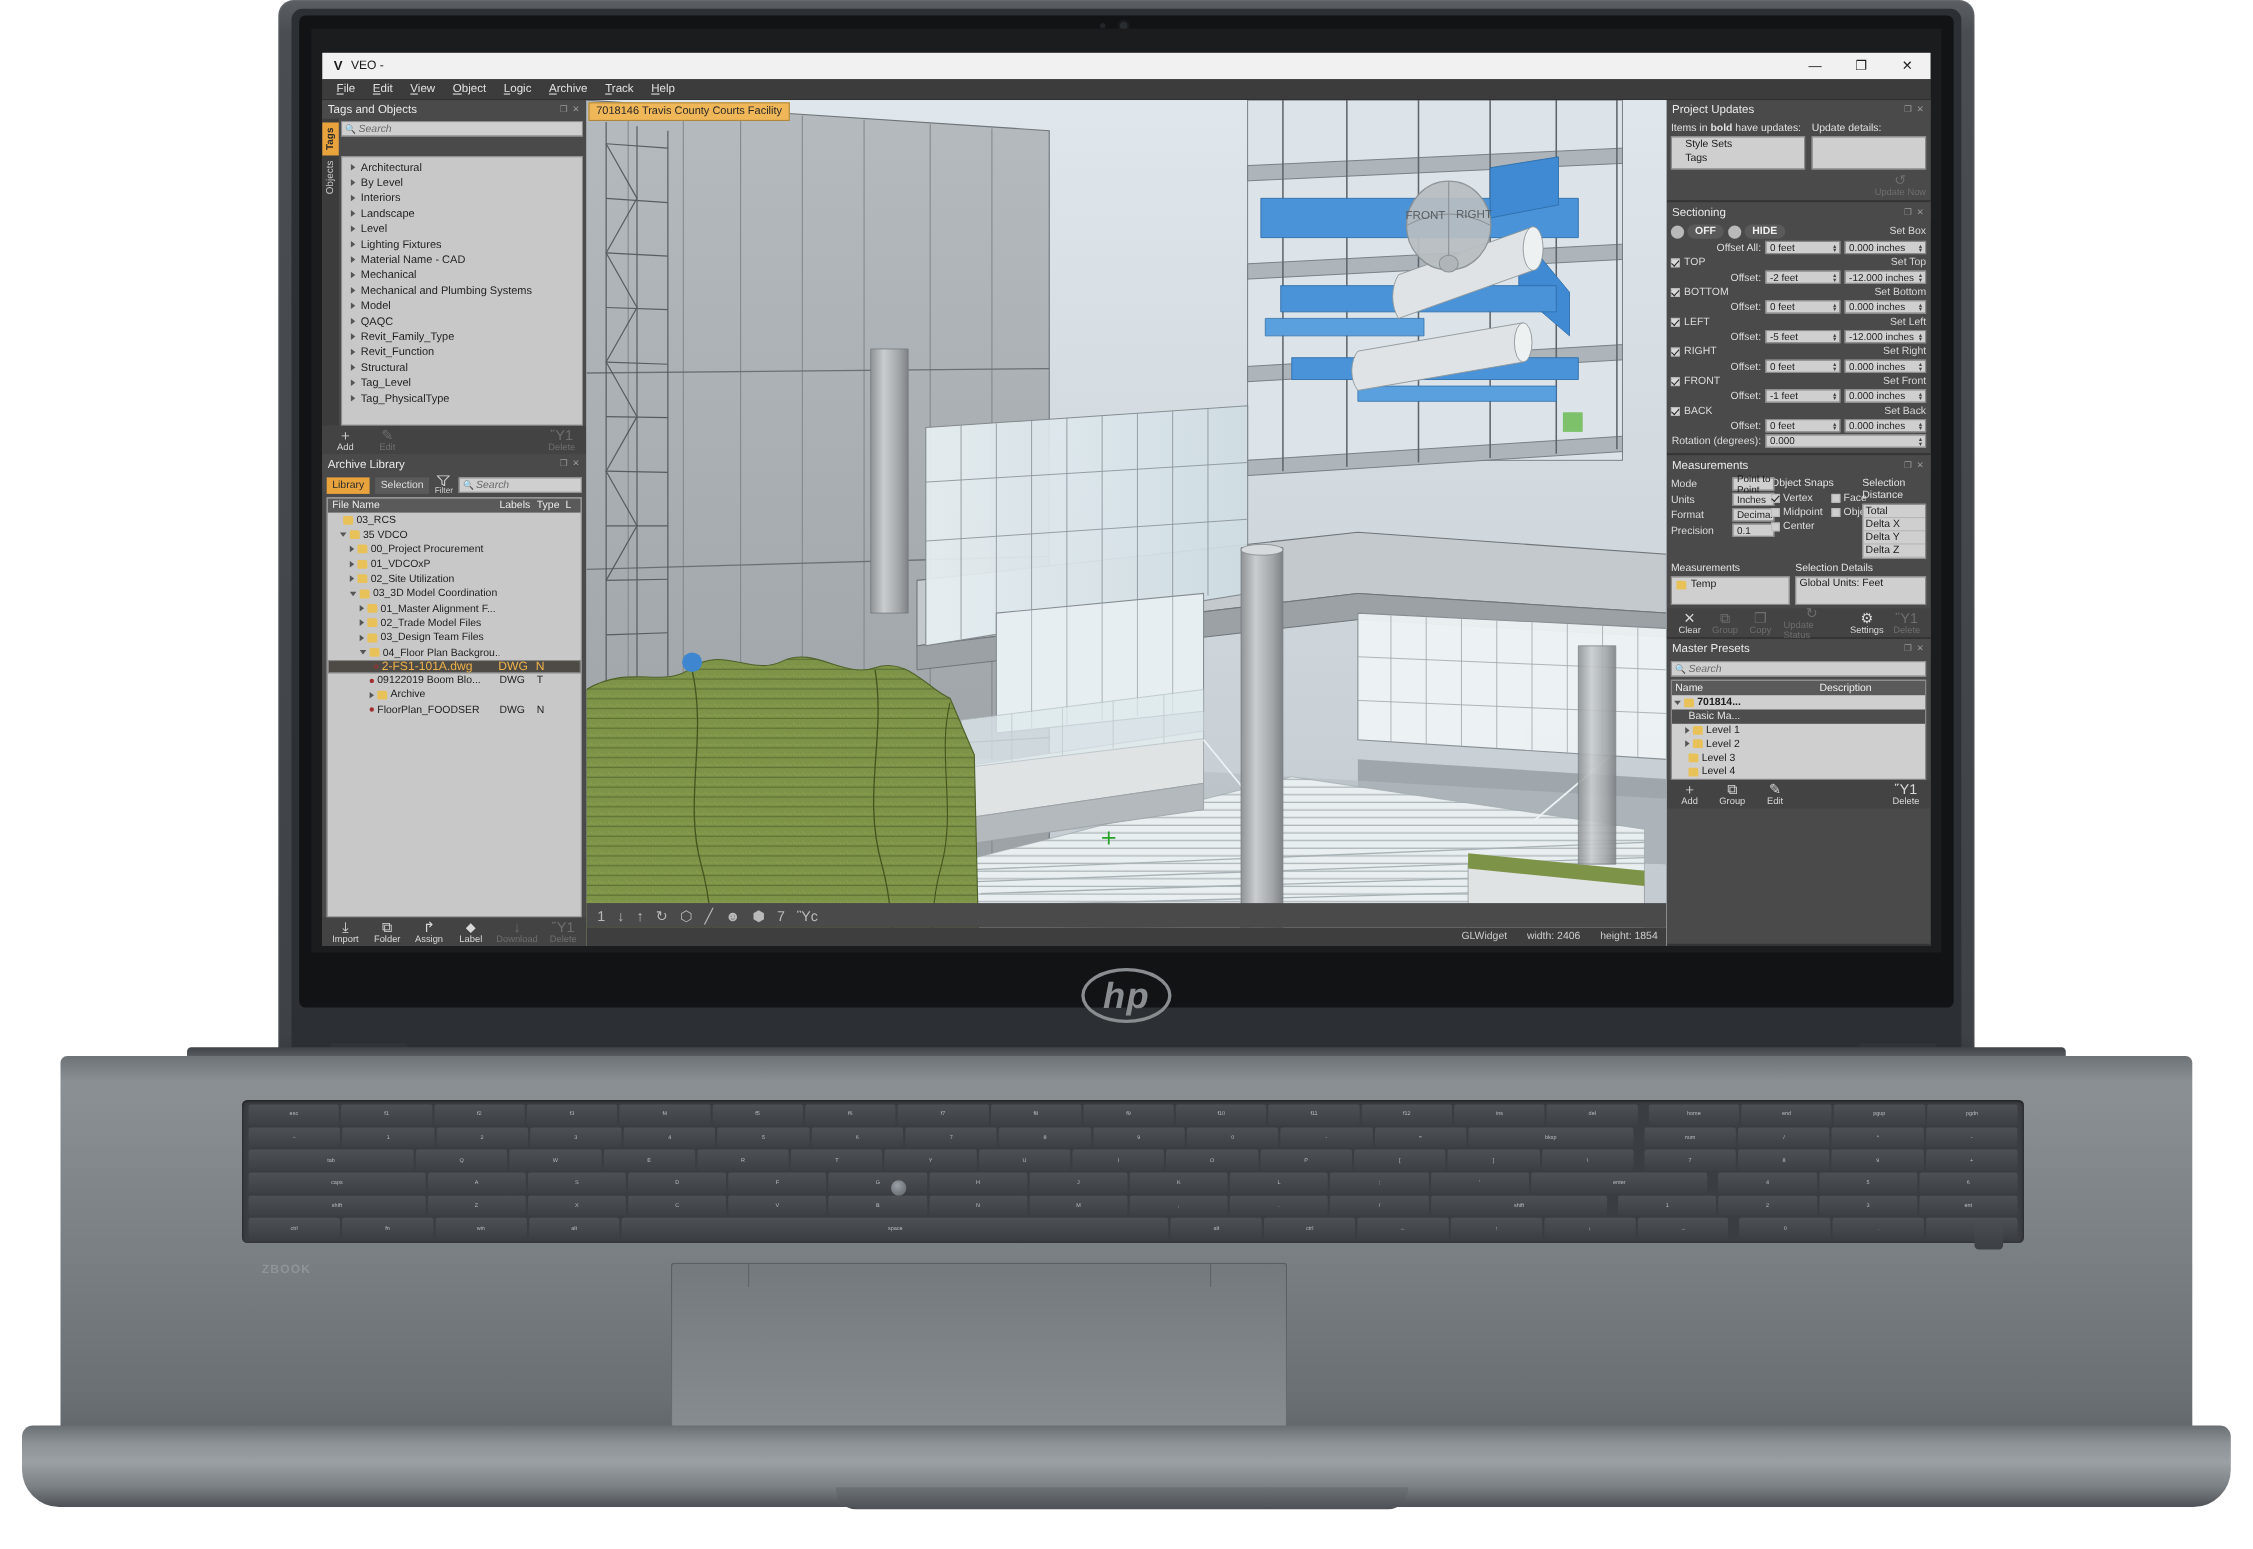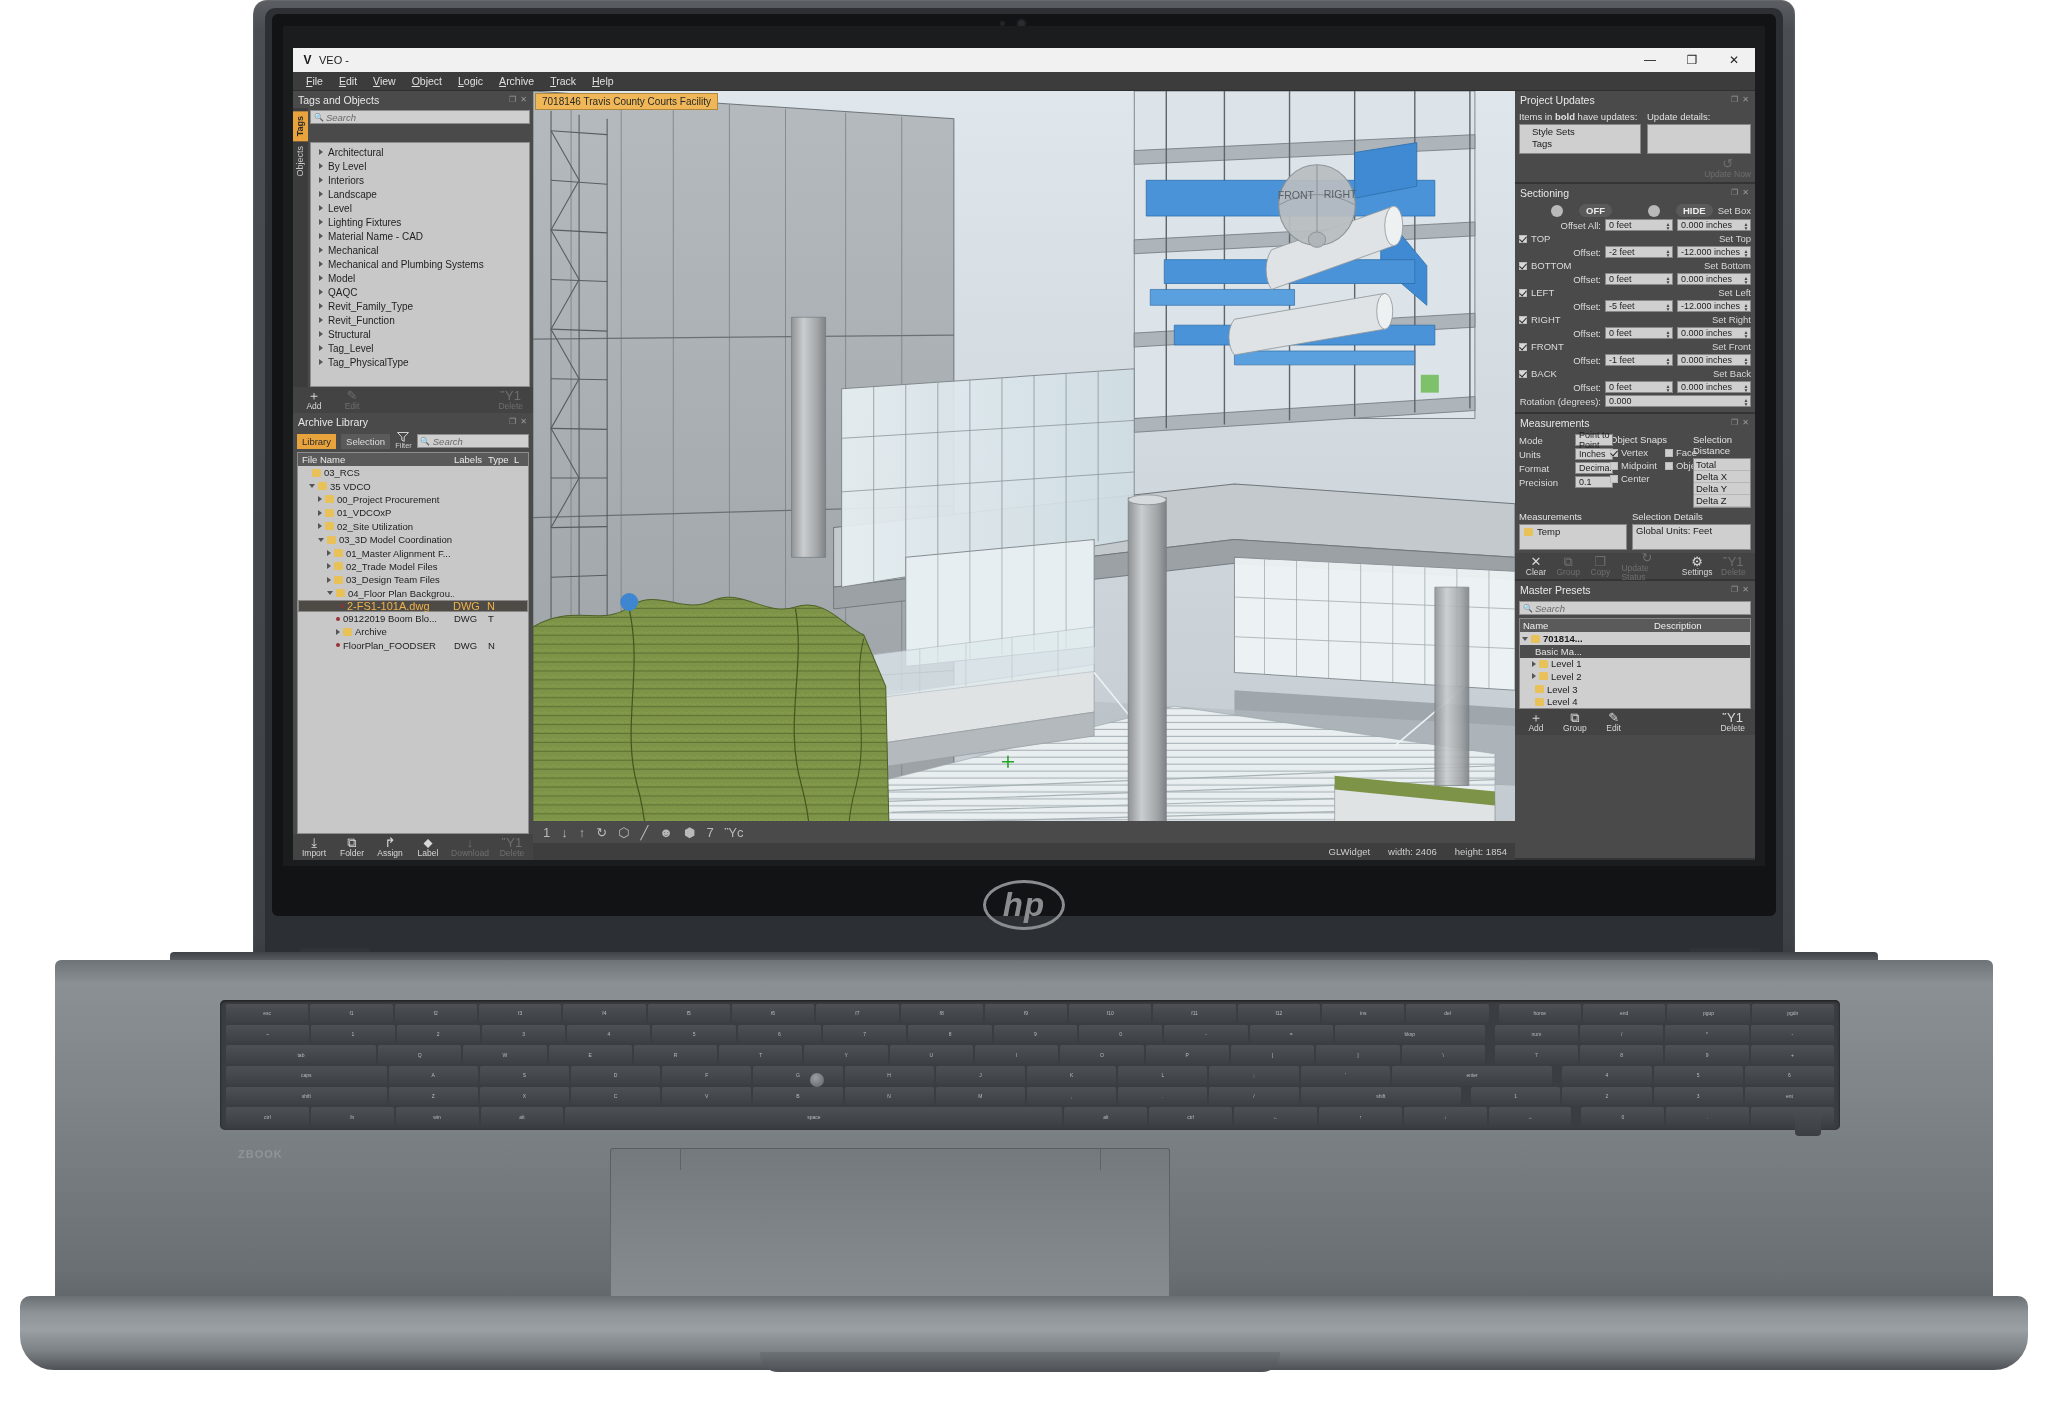--- a/index.html
+++ b/index.html
@@ -206,21 +206,21 @@
   }
   .fld .spin{position:absolute;right:1px;top:0;height:12px;width:6px;display:flex;flex-direction:column;
              justify-content:center;align-items:center;color:#444;font-size:5px;line-height:4px;}
   .listbox{background:#cfcfcf;border:1px solid #888;color:#1a1a1a;overflow:hidden;}
   .listitem{font-size:9.5px;padding:0 0 0 12px;height:12.5px;display:flex;align-items:center;}
   .right-link{margin-left:auto;color:#d8d8d8;font-size:9.5px;}
   .chk{width:8px;height:8px;border:1px solid #bbb;background:#d8d8d8;position:relative;flex:0 0 8px;}
   .chk.on::after{content:"";position:absolute;left:1px;top:-1px;width:3px;height:6px;border:solid #2a2a2a;
                  border-width:0 1.5px 1.5px 0;transform:rotate(42deg);}
   .chk.sq{background:#cfcfcf;}
-  .toggle{display:flex;align-items:center;gap:16px;margin-left:32px;}
+  .toggle{display:flex;align-items:center;gap:3px;}
   .tgl-knob{width:12px;height:12px;border-radius:50%;background:#b9b9b9;}
   .tgl-pill{background:#5a5a5a;color:#ededed;font-size:9.5px;padding:1px 7px;border-radius:7px;font-weight:bold;}
   .sel{appearance:none;background:#cfcfcf;border:1px solid #888;color:#1b1b1b;height:12px;font-size:11px;padding-left:3px;
        font-family:"Liberation Sans",sans-serif; width:100%;}
   .grid3{display:grid;grid-template-columns:52px 1fr;gap:2px 4px;align-items:center;}
   .snapgrid{display:grid;grid-template-columns:auto auto;gap:2px 8px;}
   .snapitem{display:flex;align-items:center;gap:3px;color:#dcdcdc;}
   .distbox{background:#cfcfcf;border:1px solid #888;color:#1a1a1a;}
   .distrow{height:12px;font-size:9.5px;padding-left:2px;display:flex;align-items:center;border-bottom:1px solid #b6b6b6;}
   .mini-hd{color:#e2e2e2;font-size:9.5px;margin-bottom:2px;}

